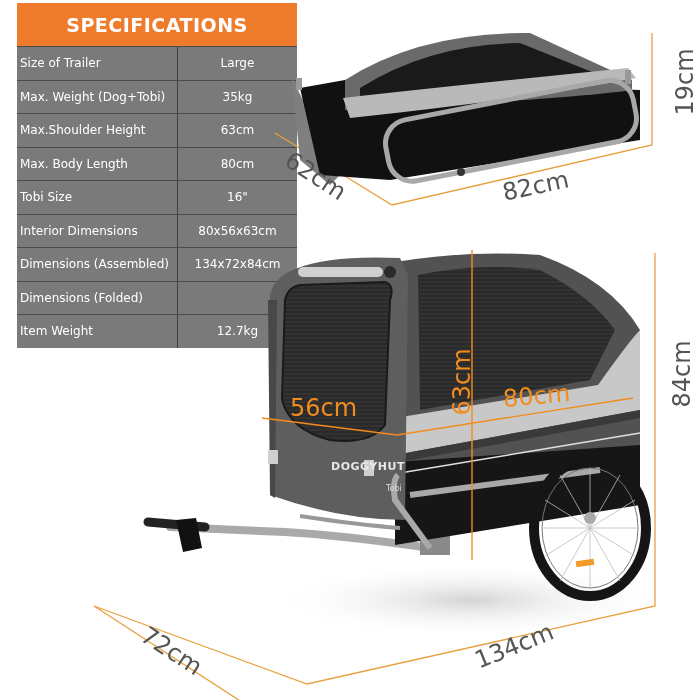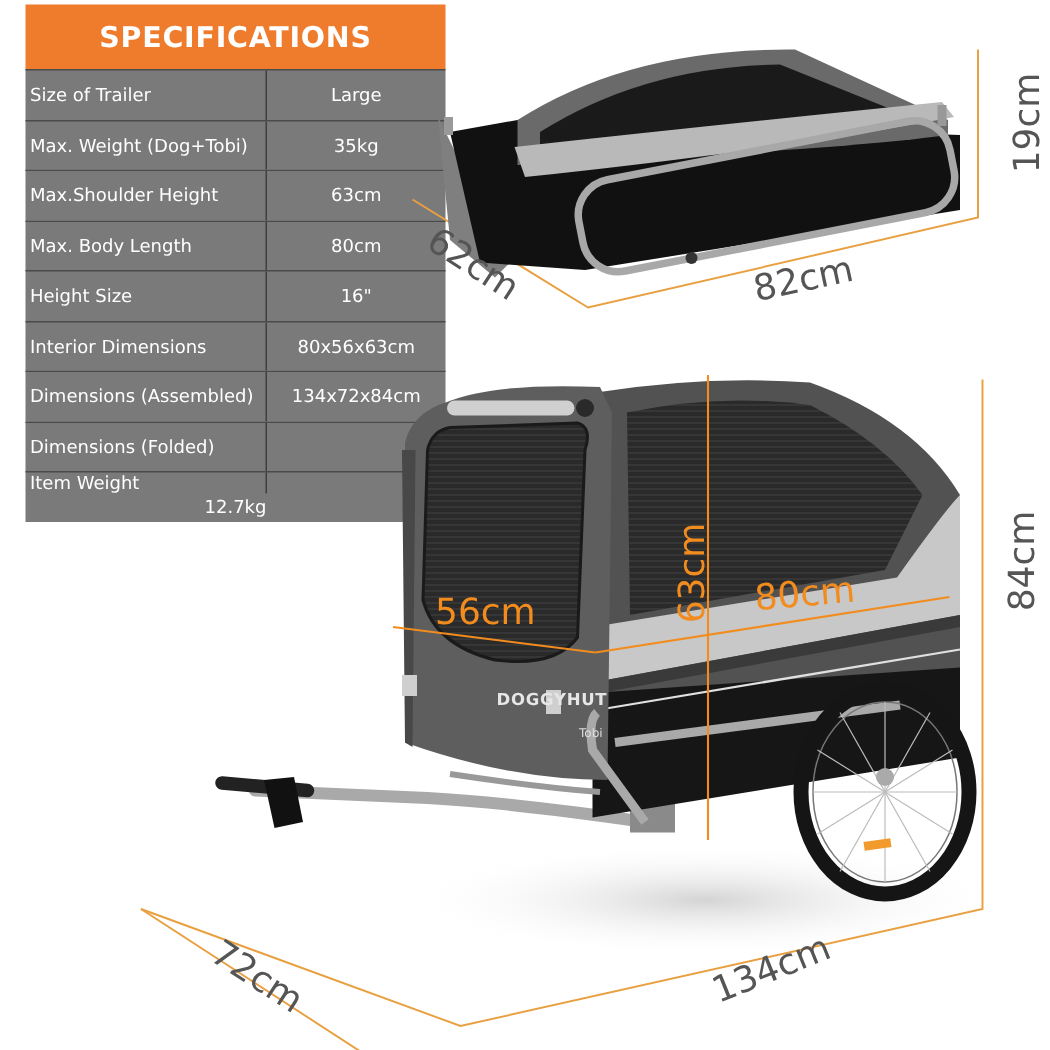--- a/index.html
+++ b/index.html
@@ -1,20 +1,20 @@
 <!DOCTYPE html>
 <html><head>
 <meta charset="utf-8">
 <style>
   html, body { margin:0; padding:0; background:#ffffff; }
   body { width:700px; height:700px; position:relative; overflow:hidden; font-family:"DejaVu Sans", sans-serif; }
   .spec-table { position:absolute; left:17px; top:3px; width:280px; }
   .spec-header { height:43px; background:#ef7b2d; color:#ffffff; font-family:"DejaVu Sans", sans-serif; font-weight:bold; font-size:19px; letter-spacing:0.5px; display:flex; align-items:center; justify-content:center; }
   .spec-row { display:flex; height:32.5px; background:#7a7a7a; border-top:1.5px solid #4a4a4a; color:#ffffff; font-size:12px; }
-  .spec-row:last-child { border-bottom:0;flex-direction:column; }
+  .spec-row:last-child { border-bottom:0; }
   .spec-label { width:161px; border-right:1.5px solid #3e3e3e; display:flex; align-items:center; padding-left:3px; box-sizing:border-box; white-space:nowrap; }
   .spec-value { flex:1; display:flex; align-items:center; justify-content:center; white-space:nowrap; }
   svg.art { position:absolute; left:0; top:0; }
   .dim { position:absolute; color:#555555; font-size:24px; font-family:"DejaVu Sans", sans-serif; white-space:nowrap; transform-origin:center center; }
   .dim-o { position:absolute; color:#f28c1e; font-size:24px; font-family:"DejaVu Sans", sans-serif; white-space:nowrap; transform-origin:center center; }
 </style>
 </head>
 <body>
 
 <div class="spec-table">
@@ -29,21 +29,21 @@
   </div>
   <div class="spec-row">
     <div class="spec-label">Max.Shoulder Height</div>
     <div class="spec-value">63cm</div>
   </div>
   <div class="spec-row">
     <div class="spec-label">Max. Body Length</div>
     <div class="spec-value">80cm</div>
   </div>
   <div class="spec-row">
-    <div class="spec-label">Height Size</div>
+    <div class="spec-label">Tobi Size</div>
     <div class="spec-value">16"</div>
   </div>
   <div class="spec-row">
     <div class="spec-label">Interior Dimensions</div>
     <div class="spec-value">80x56x63cm</div>
   </div>
   <div class="spec-row">
     <div class="spec-label">Dimensions (Assembled)</div>
     <div class="spec-value">134x72x84cm</div>
   </div>

